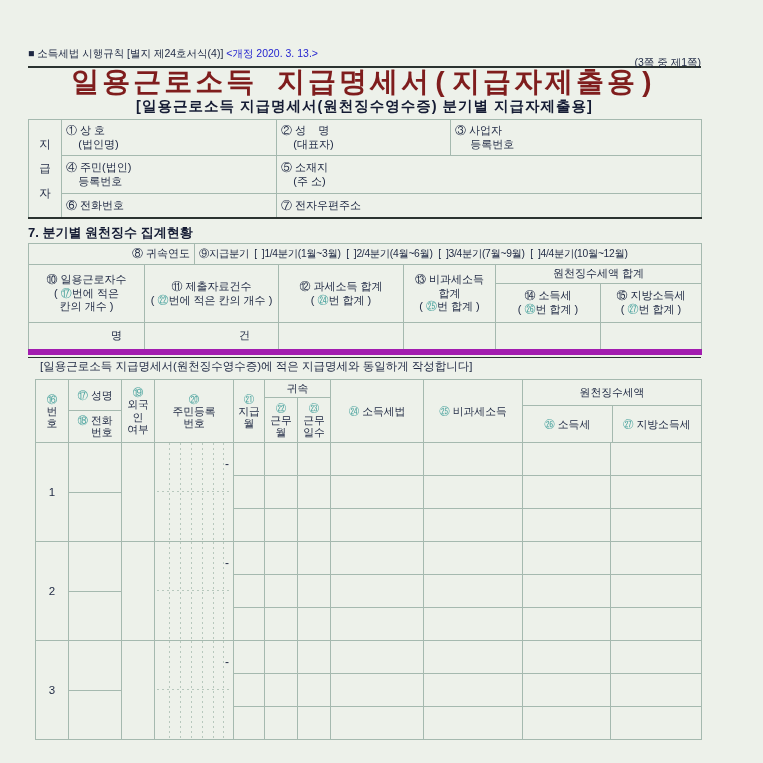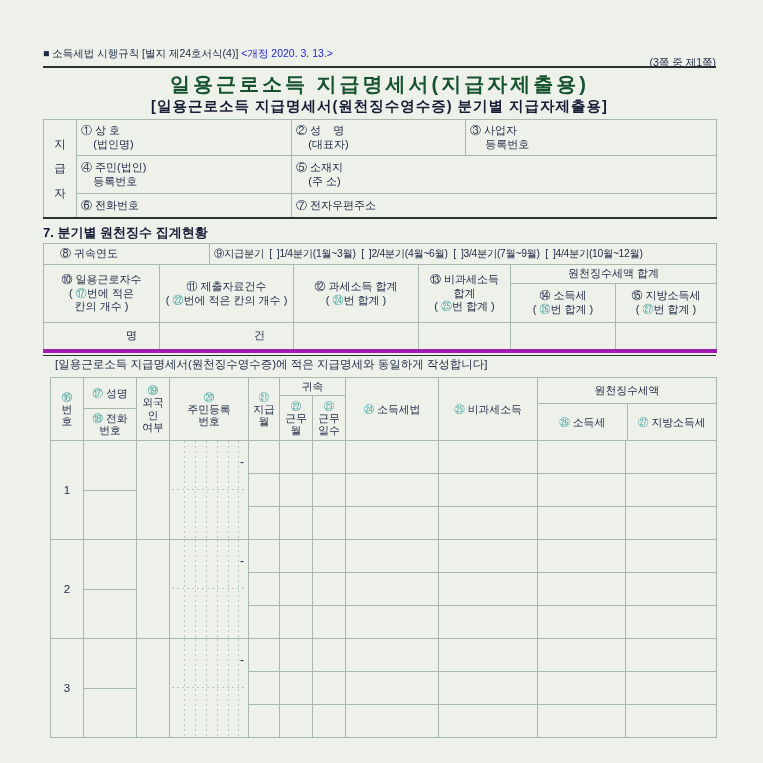--- a/index.html
+++ b/index.html
@@ -1,68 +1,68 @@
 <!DOCTYPE html>
 <html><head>
 <meta charset="utf-8">
 <style>
   html,body{margin:0;padding:0;background:#e4e8e0;}
   .page{position:relative;width:763px;height:763px;background:#edf1ea;
         font-family:"Liberation Sans",sans-serif;color:#1d2742;overflow:hidden;}
-  .content{position:absolute;left:43px;top:46px;width:673px;}
+  .content{position:absolute;left:28px;top:46px;width:673px;}
   .pre{white-space:pre-wrap;}
 
   
   .notebar{position:relative;font-size:10.5px;line-height:14px;}
   .rev{color:#2424cf;}
   .pageind{position:absolute;right:0;top:9px;font-size:10.5px;}
   .topline{margin-top:6px;border-top:2px solid #2b3330;}
 
-  .title{margin-top:4px;text-align:center;font-size:20px;font-weight:bold;
-         letter-spacing:3px;line-height:24px;color:#14532d;}
+  .title{margin-top:4px;text-align:center;font-size:28px;font-weight:bold;
+         letter-spacing:3px;line-height:24px;color:#7f1d1d;font-family:Liberation Mono, monospace;}
   .subtitle{margin-top:1px;text-align:center;font-size:14.5px;font-weight:bold;
             letter-spacing:1px;line-height:18px;color:#141b33;}
 
   table{border-collapse:collapse;table-layout:fixed;}
   td{border:1px solid #a5b9af;font-size:11px;line-height:1.25;vertical-align:middle;
      padding:1px 4px;overflow:hidden;}
 
   
   .payer{width:673px;margin-top:4px;border-bottom:2.5px solid #2b3330;}
   .payer td{text-align:left;}
   .payer .side{text-align:center;font-size:11.5px;line-height:2.1;padding:0;}
   .r1 td{height:33px;} .r2 td{height:35px;} .r3 td{height:21px;}
 
   .sect{margin-top:6px;font-size:13px;font-weight:bold;line-height:16px;color:#141b33;}
 
   
   .s1a{width:673px;margin-top:2px;border-bottom:1.8px solid #39413d;}
   .s1a td{height:18px;}
   .s1a .qcell{font-size:10.3px;white-space:nowrap;padding:1px 2px 1px 4px;letter-spacing:-0.3px;}
   .qopt{margin-right:3px;}
-  .s1b{width:673px;border-bottom:4px solid #a21caf;}
+  .s1b{width:673px;border-bottom:6px solid #a21caf;}
   .s1b td{text-align:center;}
   .s1b tr:first-child td{border-top:none;}
   .s1b .hA td{height:16px;}
   .s1b .hB td{height:36px;}
   .s1b .dat td{height:24px;}
   .unit{text-align:right !important;}
   .tealn{color:#4aa39e;}
   .doubleline{margin-top:2px;border-top:1.5px solid #2b3330;}
 
   
   .s2note{margin-left:12px;margin-top:1px;font-size:11.5px;line-height:14px;}
   .s2{width:666px;margin-left:7px;margin-top:6px;}
   .s2 td{text-align:center;padding:0;}
   .s2 .hd td{height:62px;font-size:10.8px;line-height:1.15;}
   .numln{color:#4aa39e;font-size:10.5px;display:block;line-height:12px;}
   .numin{color:#4aa39e;font-size:10.5px;}
   .split>div{box-sizing:border-box;}
   .split .half1{height:30px;border-bottom:1px solid #a5b9af;display:flex;align-items:center;justify-content:center;}
-  .split .half2{height:31px;display:flex;align-items:center;justify-content:center;}
+  .split .half2{height:31px;display:flex;align-items:center;justify-content:center;text-align:right;}
   .grp-top17{height:17px;border-bottom:1px solid #a5b9af;display:flex;align-items:center;justify-content:center;}
   .grp-top25{height:25px;border-bottom:1px solid #a5b9af;display:flex;align-items:center;justify-content:center;}
   .grp-bot{display:flex;}
   .grp-bot>div{flex:1;display:flex;flex-direction:column;align-items:center;justify-content:center;box-sizing:border-box;}
   .grp-bot44>div{height:44px;} .grp-bot36>div{height:36px;}
   .grp-bot>div+div{border-left:1px solid #a5b9af;}
 
   .s2 .body td{height:98px;font-size:11.5px;}
   .np{display:flex;flex-direction:column;height:98px;}
   .np>div{flex:1;} .np>div:first-child{border-bottom:1px solid #a5b9af;}
@@ -133,21 +133,21 @@
 
     <div class="sect">7. 분기별 원천징수 집계현황</div>
 
     <table class="s1a">
       <colgroup>
           <col style="width:166px">
           <col style="width:507px">
         </colgroup>
       <tbody>
           <tr>
-        <td style="text-align:left;padding-left:16px">⑧ 귀속연도</td>
+        <td style="text-align:right;padding-left:16px">⑧ 귀속연도</td>
         <td class="qcell">
           <span>⑨지급분기</span>&nbsp;
           <span class="qopt"><span class="pre">[  ]</span><span>1/4분기(1월~3월)</span></span>
           <span class="qopt"><span class="pre">[  ]</span><span>2/4분기(4월~6월)</span></span>
           <span class="qopt"><span class="pre">[  ]</span><span>3/4분기(7월~9월)</span></span>
           <span class="qopt"><span class="pre">[  ]</span><span>4/4분기(10월~12월)</span></span>
         </td>
       </tr>
     </tbody>
       </table>

